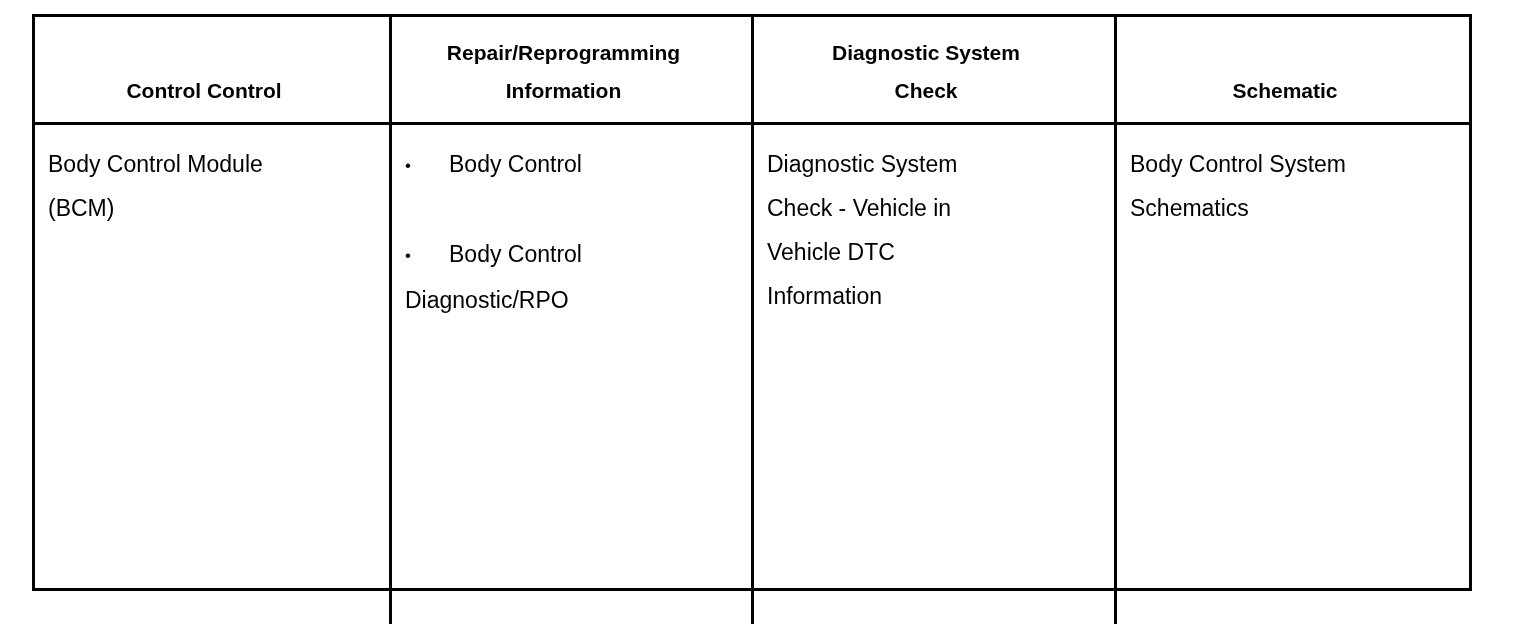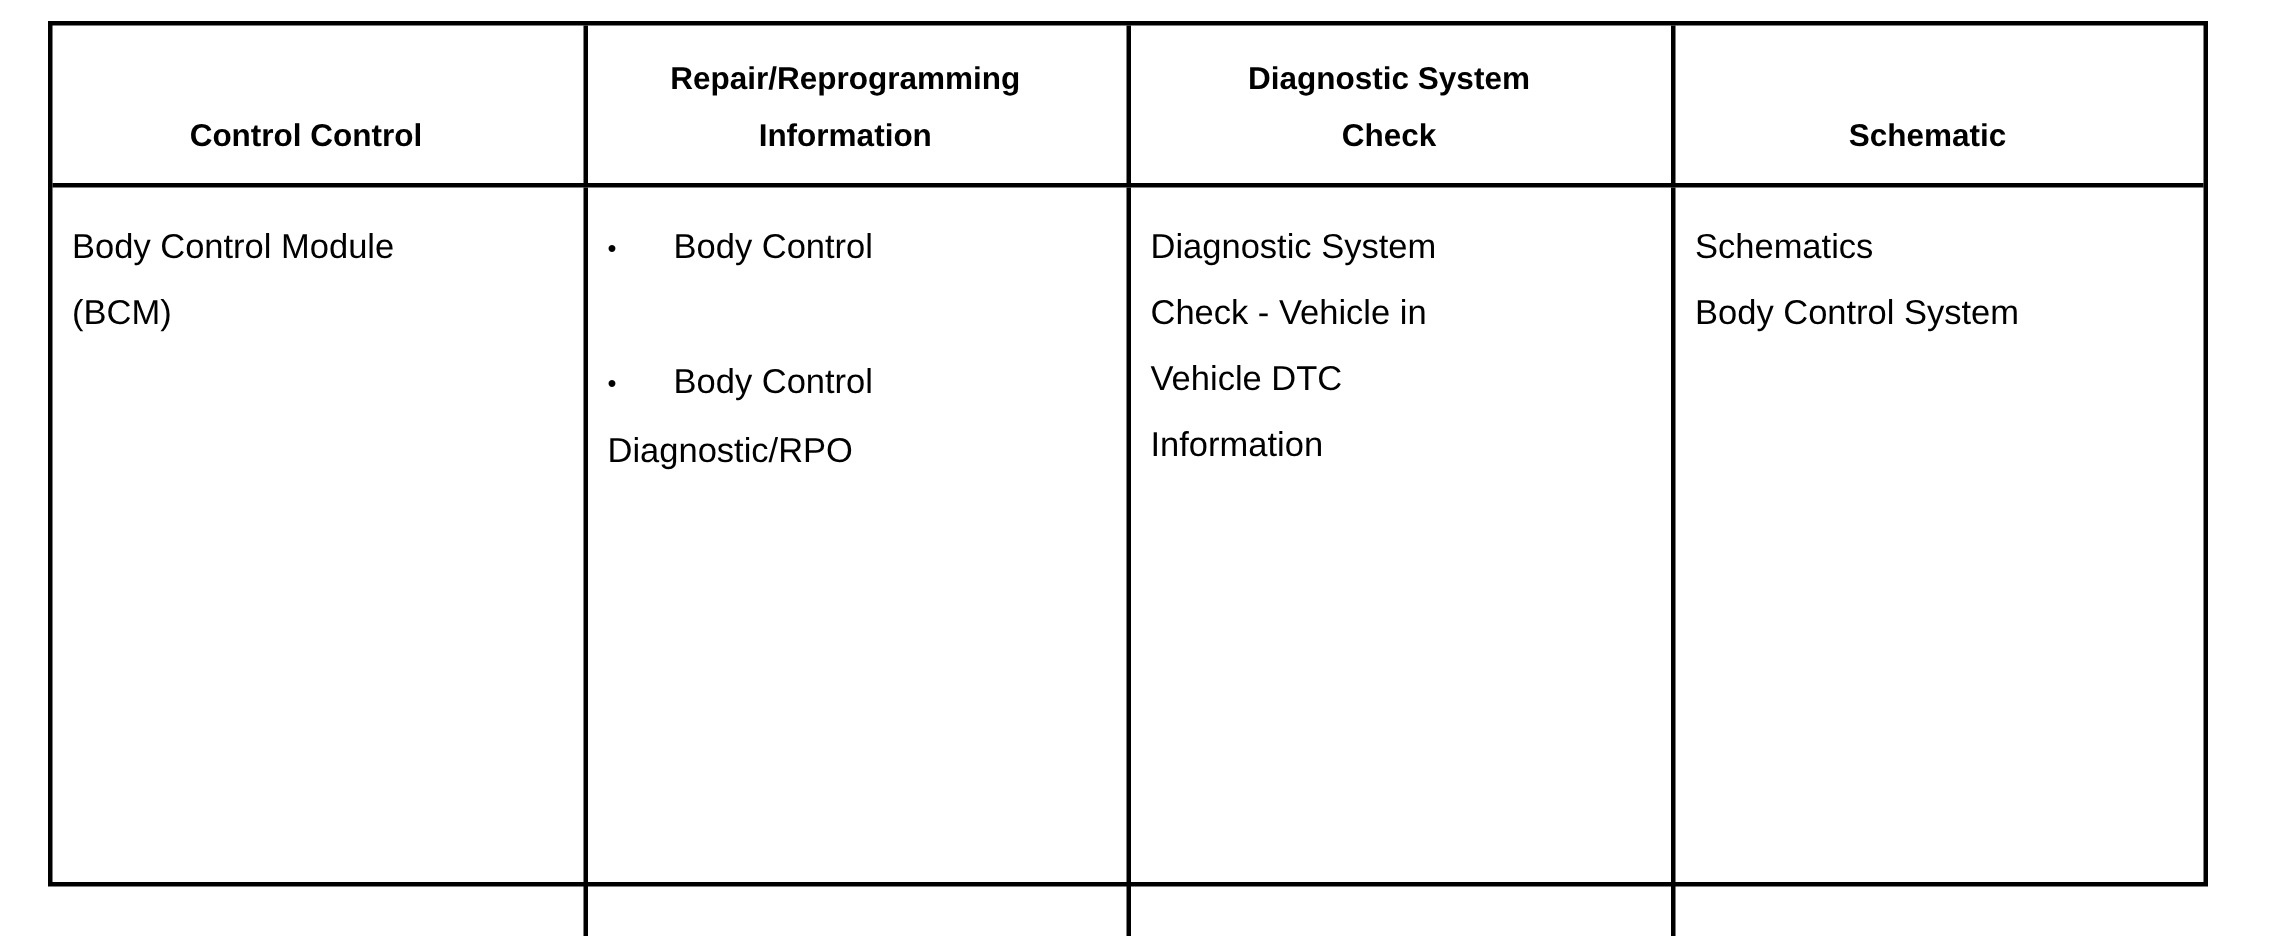--- a/index.html
+++ b/index.html
@@ -113,18 +113,18 @@
     </div>
 
     <div class="td">
       <div class="line">Diagnostic System</div>
       <div class="line">Check - Vehicle in</div>
       <div class="line">Vehicle DTC</div>
       <div class="line">Information</div>
     </div>
 
     <div class="td">
+      <div class="line">Body Control System</div>
       <div class="line">Schematics</div>
-      <div class="line">Body Control System</div>
     </div>
 
   </div>
 </div>
 
 </body></html>

